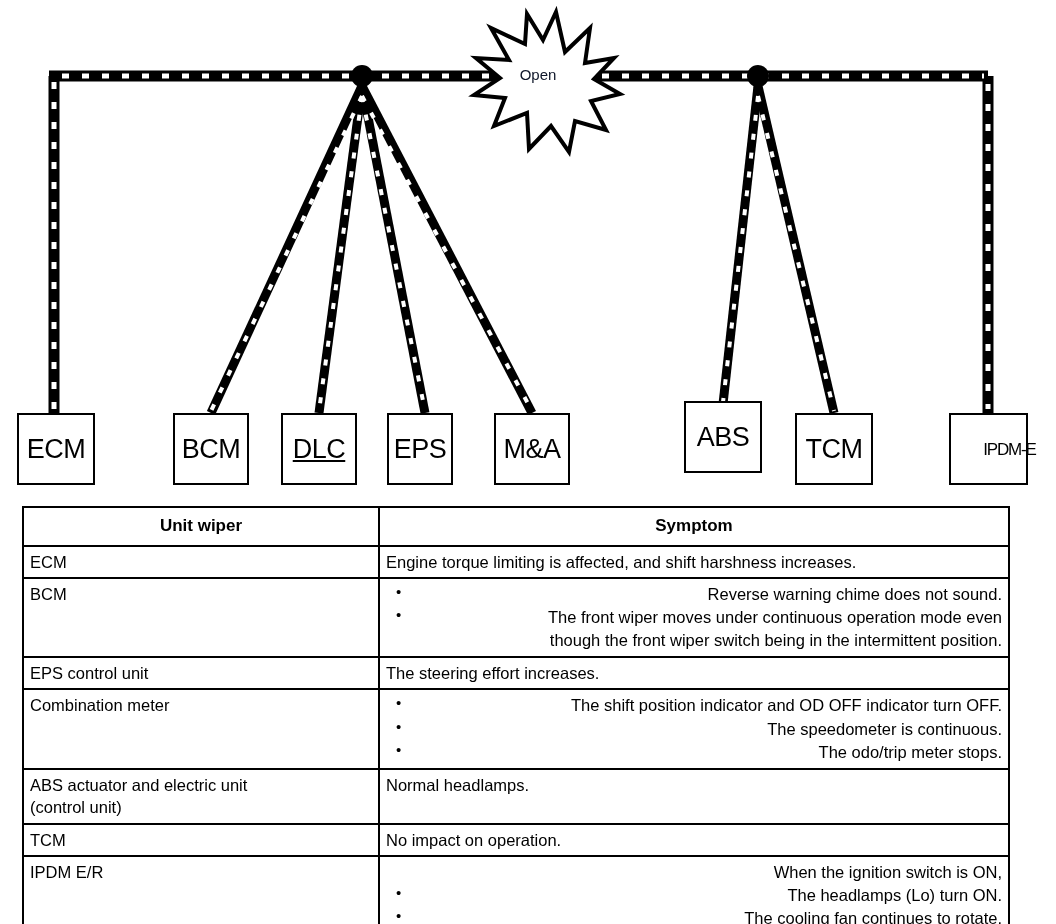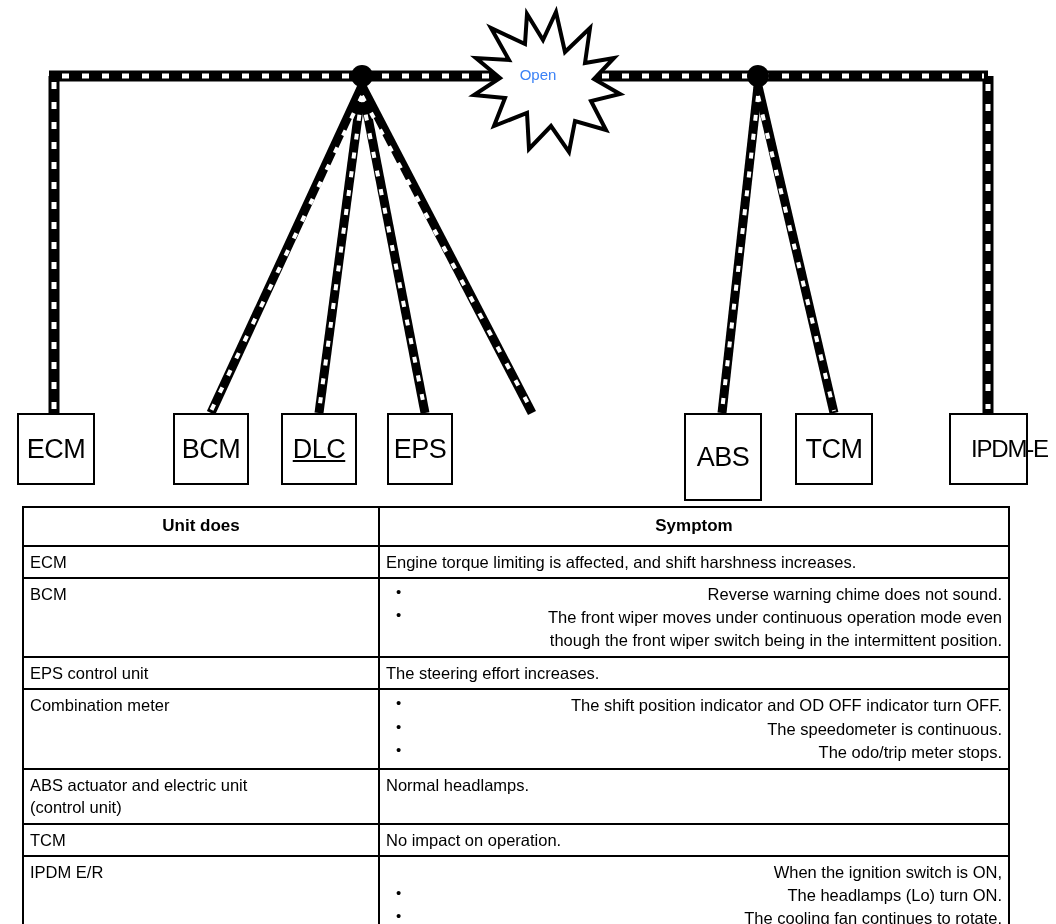--- a/index.html
+++ b/index.html
@@ -42,35 +42,35 @@
   }
   .unit-box .unit-label {
     font-family: "Liberation Sans", sans-serif;
     font-size: 27px;
     line-height: 1;
     letter-spacing: -0.5px;
     color: #000;
     white-space: nowrap;
   }
   .unit-box.narrow .unit-label {
-    font-size: 24px;
+    font-size: 17px;
     letter-spacing: -1.2px;
     padding-left: 42px;
   }
 
   
   #open-label {
     position: absolute;
     left: 505px;
     top: 66px;
     width: 66px;
     text-align: center;
     font-family: "Liberation Sans", sans-serif;
     font-size: 15px;
-    color: #3b82f6;
+    color: #0f172a;
     z-index: 5;
     pointer-events: none;
   }
 
   
   #symptom-table {
     position: absolute;
     left: 22px;
     top: 506px;
     width: 986px;
@@ -191,39 +191,42 @@
   </div>
   <div class="unit-box" style="left:173px; top:413px; width:76px; height:72px;">
     <span class="unit-label">BCM</span>
   </div>
   <div class="unit-box" style="left:281px; top:413px; width:76px; height:72px;text-decoration:underline;">
     <span class="unit-label">DLC</span>
   </div>
   <div class="unit-box" style="left:387px; top:413px; width:66px; height:72px;text-align:right;">
     <span class="unit-label">EPS</span>
   </div>
-  <div class="unit-box" style="left:684px; top:413px; width:78px; height:88px;">
+  <div class="unit-box" style="left:494px; top:413px; width:76px; height:72px;">
+    <span class="unit-label">M&amp;A</span>
+  </div>
+  <div class="unit-box" style="left:684px; top:401px; width:78px; height:72px;">
     <span class="unit-label">ABS</span>
   </div>
   <div class="unit-box" style="left:795px; top:413px; width:78px; height:72px;">
     <span class="unit-label">TCM</span>
   </div>
   <div class="unit-box narrow" style="left:949px; top:413px; width:79px; height:72px;">
     <span class="unit-label">IPDM-E</span>
   </div>
 </div>
 
 <table id="symptom-table">
   <colgroup>
     <col class="c-unit">
     <col class="c-sym">
   </colgroup>
   <thead>
     <tr>
-      <th>Unit does</th>
+      <th>Unit wiper</th>
       <th>Symptom</th>
     </tr>
   </thead>
   <tbody id="table-body">
       <tr>
         <td>
           <span class="cell-line">ECM</span>
         </td>
         <td>
           <span class="cell-line">Engine torque limiting is affected, and shift harshness increases.</span>

